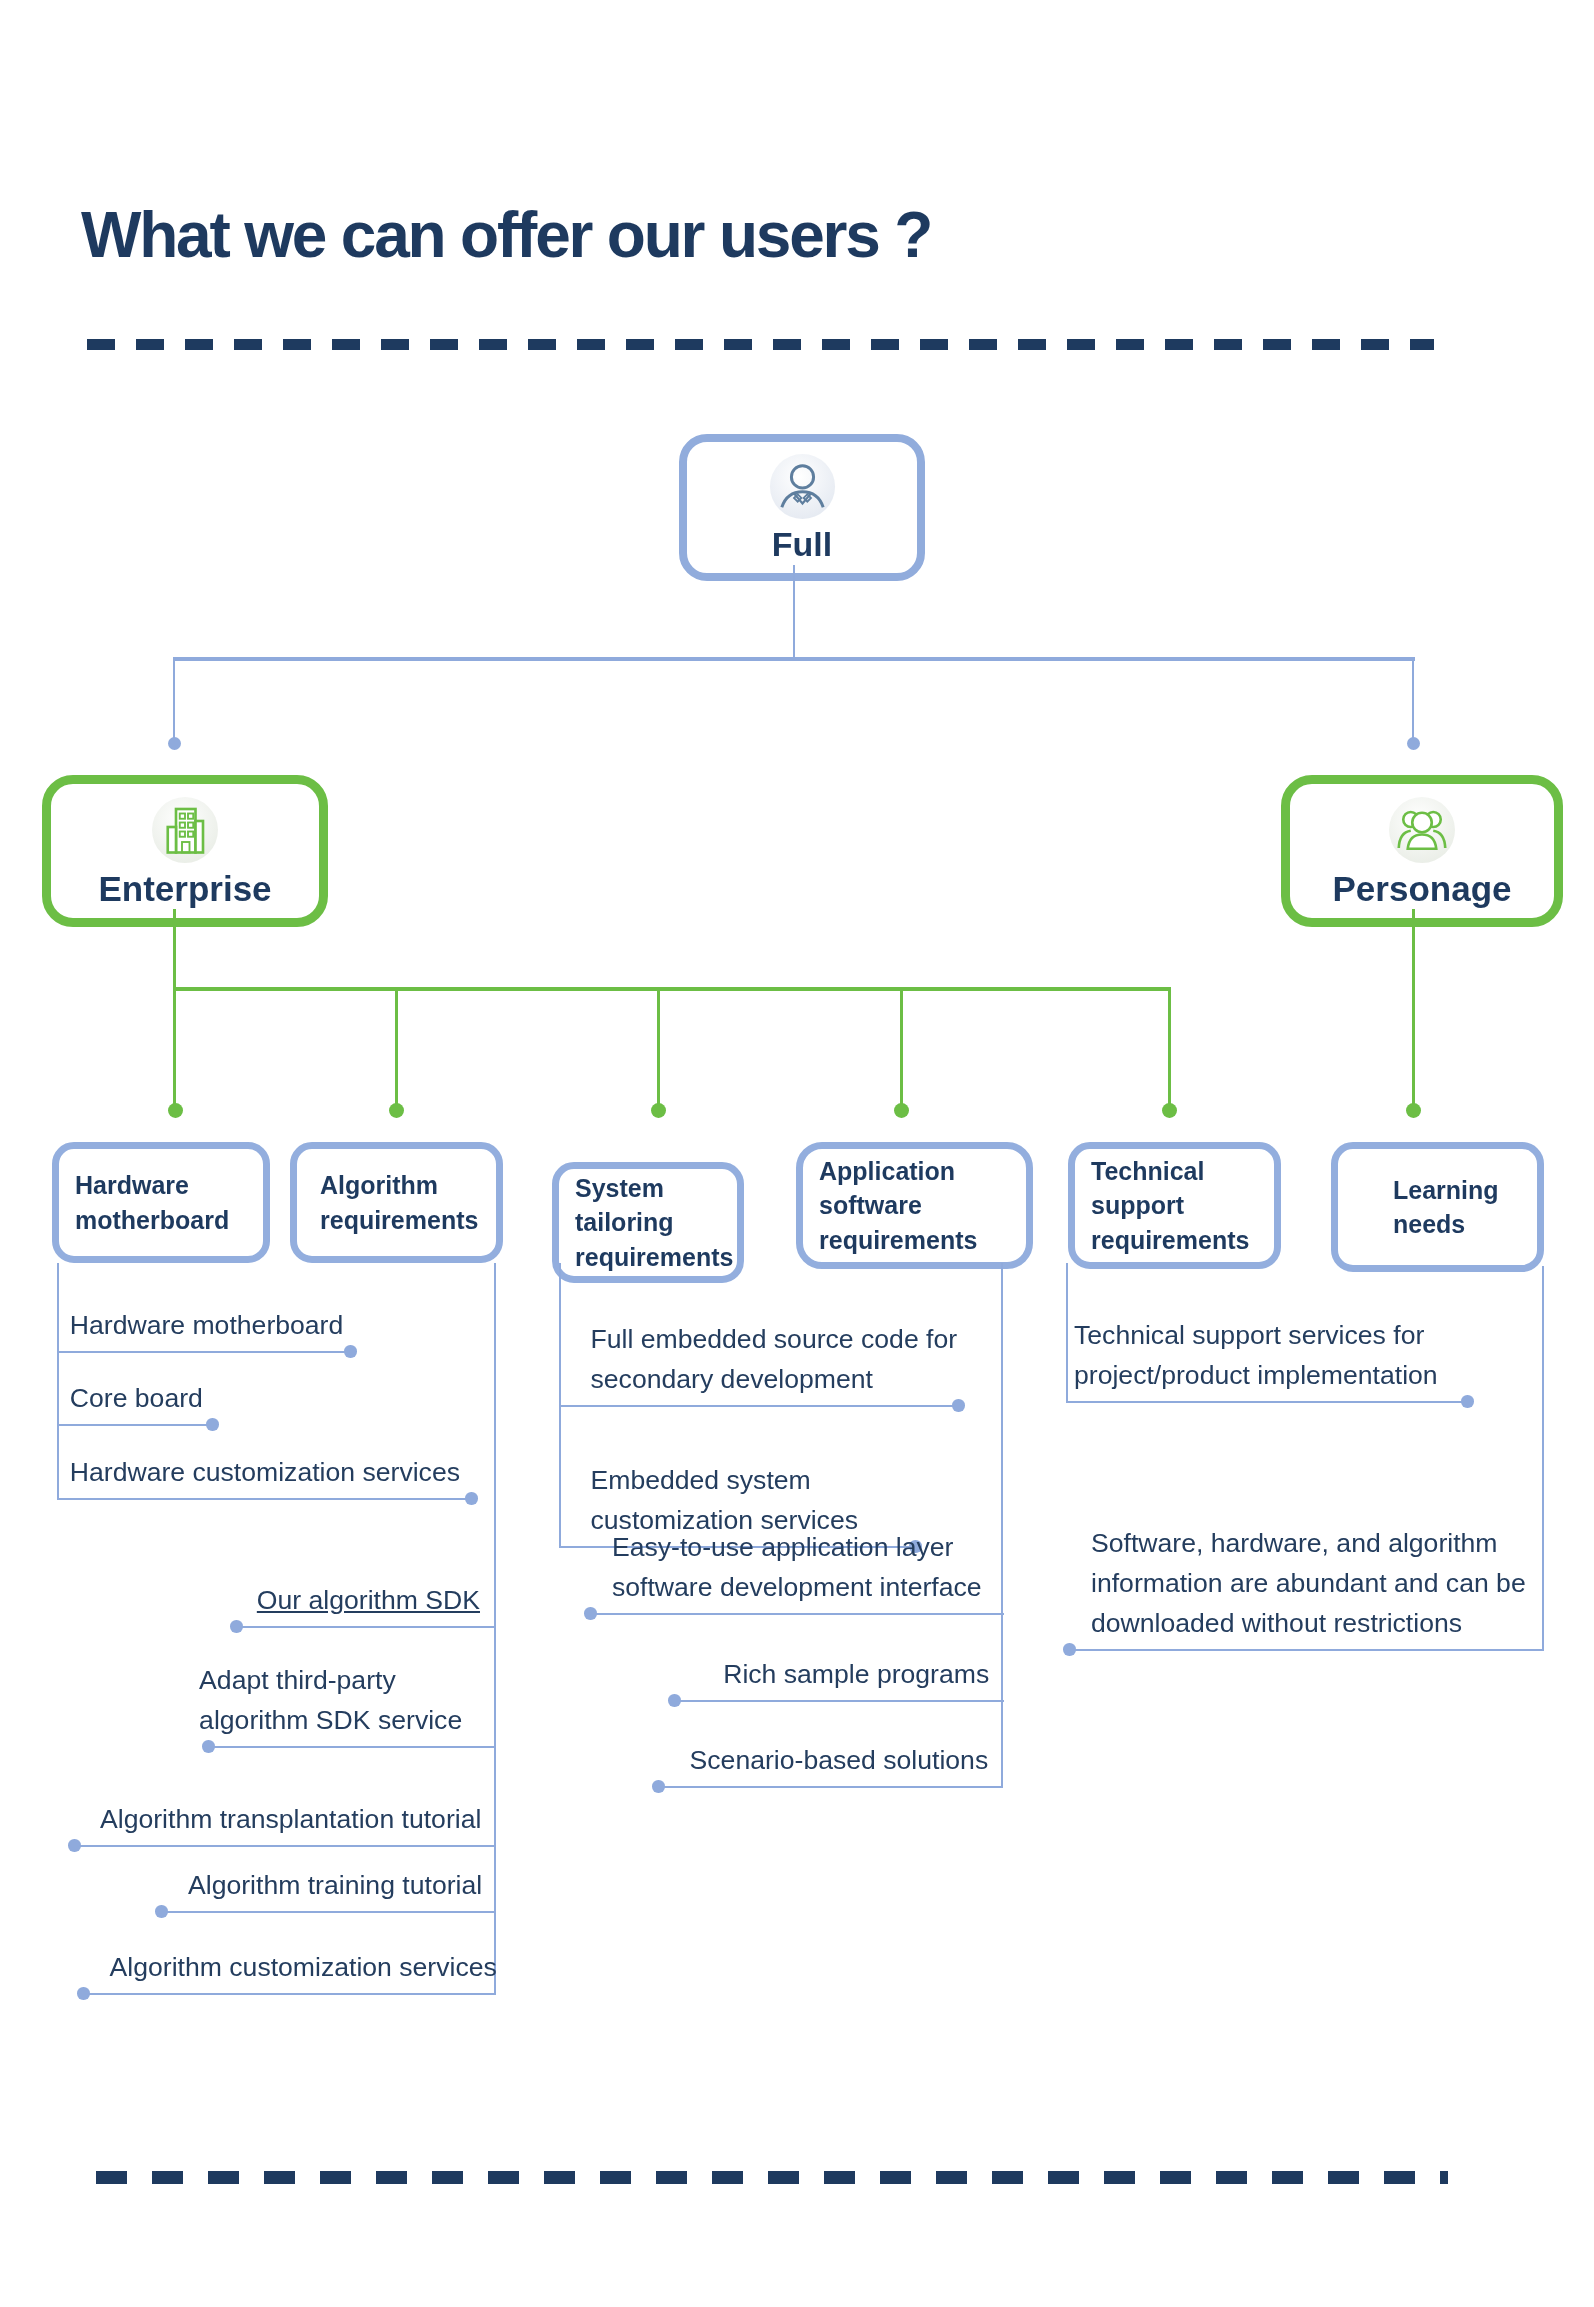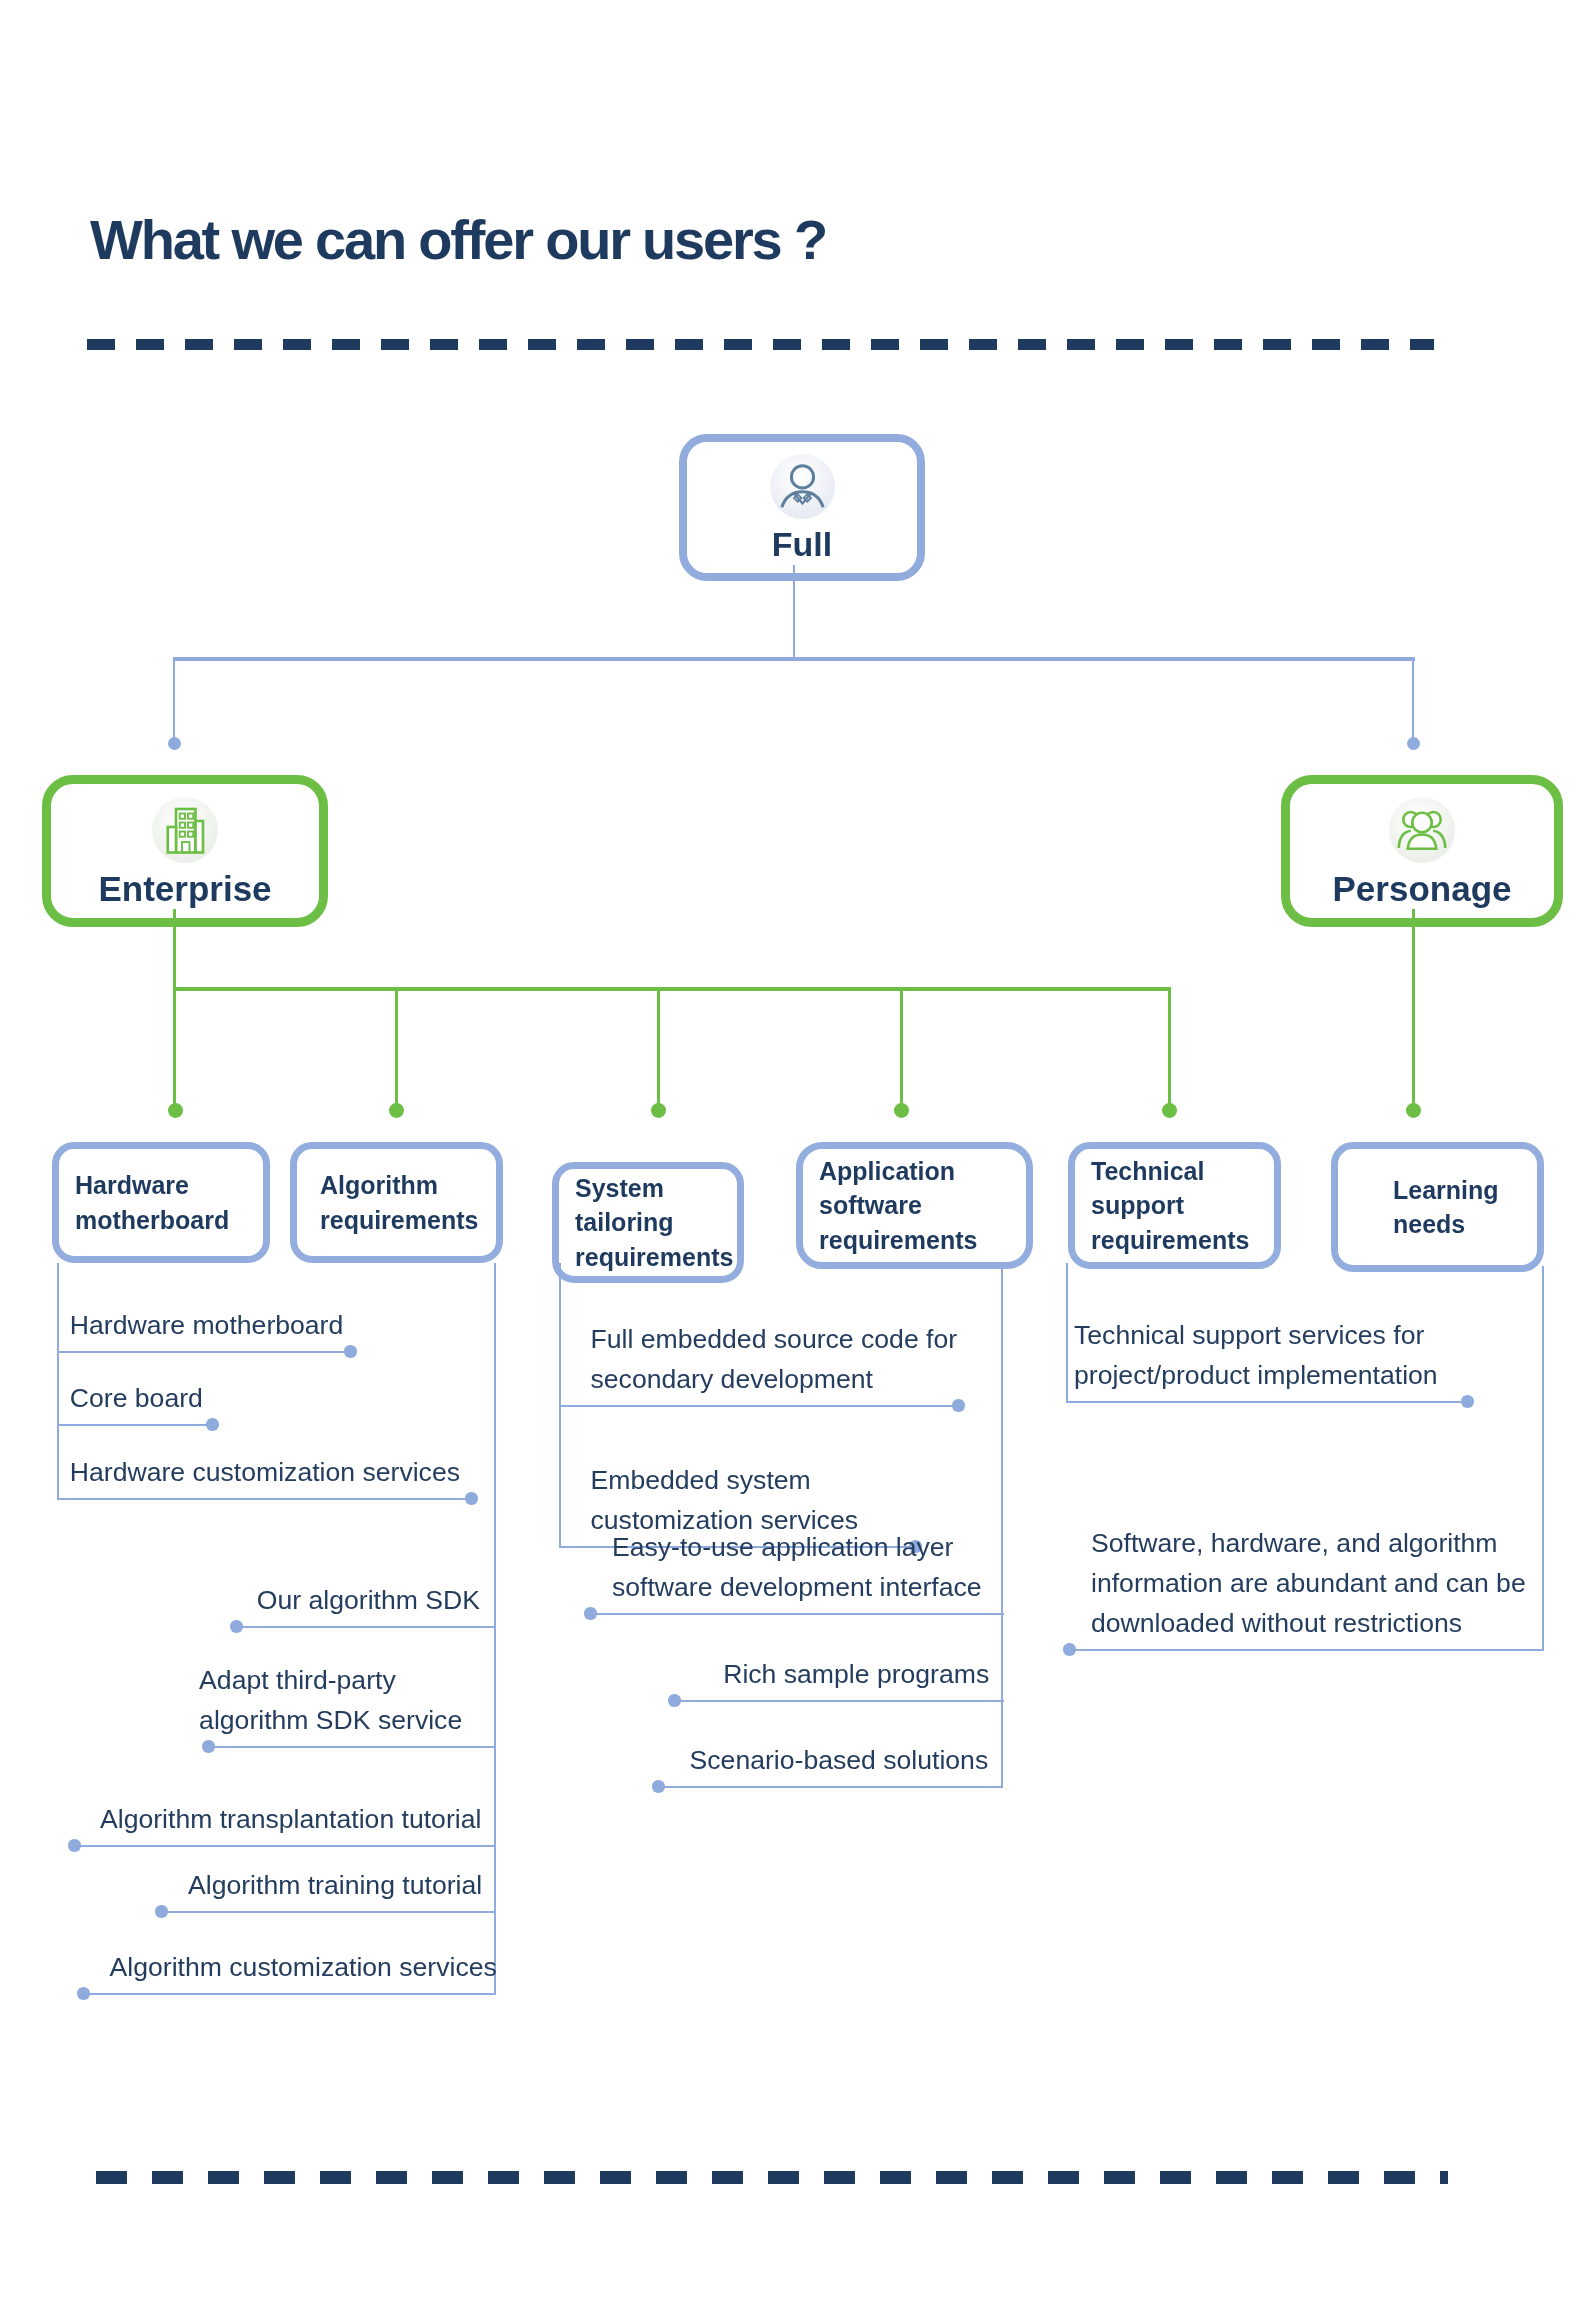--- a/index.html
+++ b/index.html
@@ -1,20 +1,20 @@
 <!DOCTYPE html>
 <html style="font-size:11.8px"><head>
 <meta charset="utf-8">
 <style>
   html,body{margin:0;padding:0;background:#ffffff;}
   body{font-family:"Liberation Sans","DejaVu Sans",sans-serif;}
   .canvas{position:relative;width:1595px;height:2307px;background:#ffffff;overflow:hidden;}
 
   
-  .title{position:absolute;left:81px;top:198px;margin:9px;font-size:56px;font-weight:800;
+  .title{position:absolute;left:81px;top:198px;margin:0;font-size:64px;font-weight:800;
          letter-spacing:-2.2px;color:#1E3A5F;white-space:nowrap;}
   .dashline{position:absolute;height:11px;
             background:repeating-linear-gradient(90deg,#1E3A5F 0 28px,transparent 28px 49px);}
   .dashline.top{left:87px;top:339px;width:1347px;}
   .dashline.bottom{left:96px;top:2171px;width:1352px;height:12.5px;
             background:repeating-linear-gradient(90deg,#1E3A5F 0 31px,transparent 31px 56px);}
 
   
   .node{position:absolute;background:#fff;display:flex;flex-direction:column;
         align-items:center;justify-content:center;gap:3px;}
@@ -180,21 +180,21 @@
   </div>
   <div class="leaf" style="left:58px;top:1498px;width:413px;">
     <div class="ul"></div>
     <div class="dot r"></div>
     <div class="txt" style="left:11.8px;">Hardware customization services</div>
   </div>
 
   <div class="leaf" style="left:236px;top:1626px;width:260px;">
     <div class="ul"></div>
     <div class="dot l"></div>
-    <div class="txt ralign" style="right:16px;">Our algorithm SDK</div>
+    <div class="txt ralign" style="right:16px;text-decoration:underline;">Our algorithm SDK</div>
   </div>
   <div class="leaf" style="left:208px;top:1746px;width:288px;">
     <div class="ul"></div>
     <div class="dot l"></div>
     <div class="txt wrap" style="left:-8.9px;">Adapt third-party
 algorithm SDK service</div>
   </div>
   <div class="leaf" style="left:74px;top:1845px;width:422px;">
     <div class="ul"></div>
     <div class="dot l"></div>

